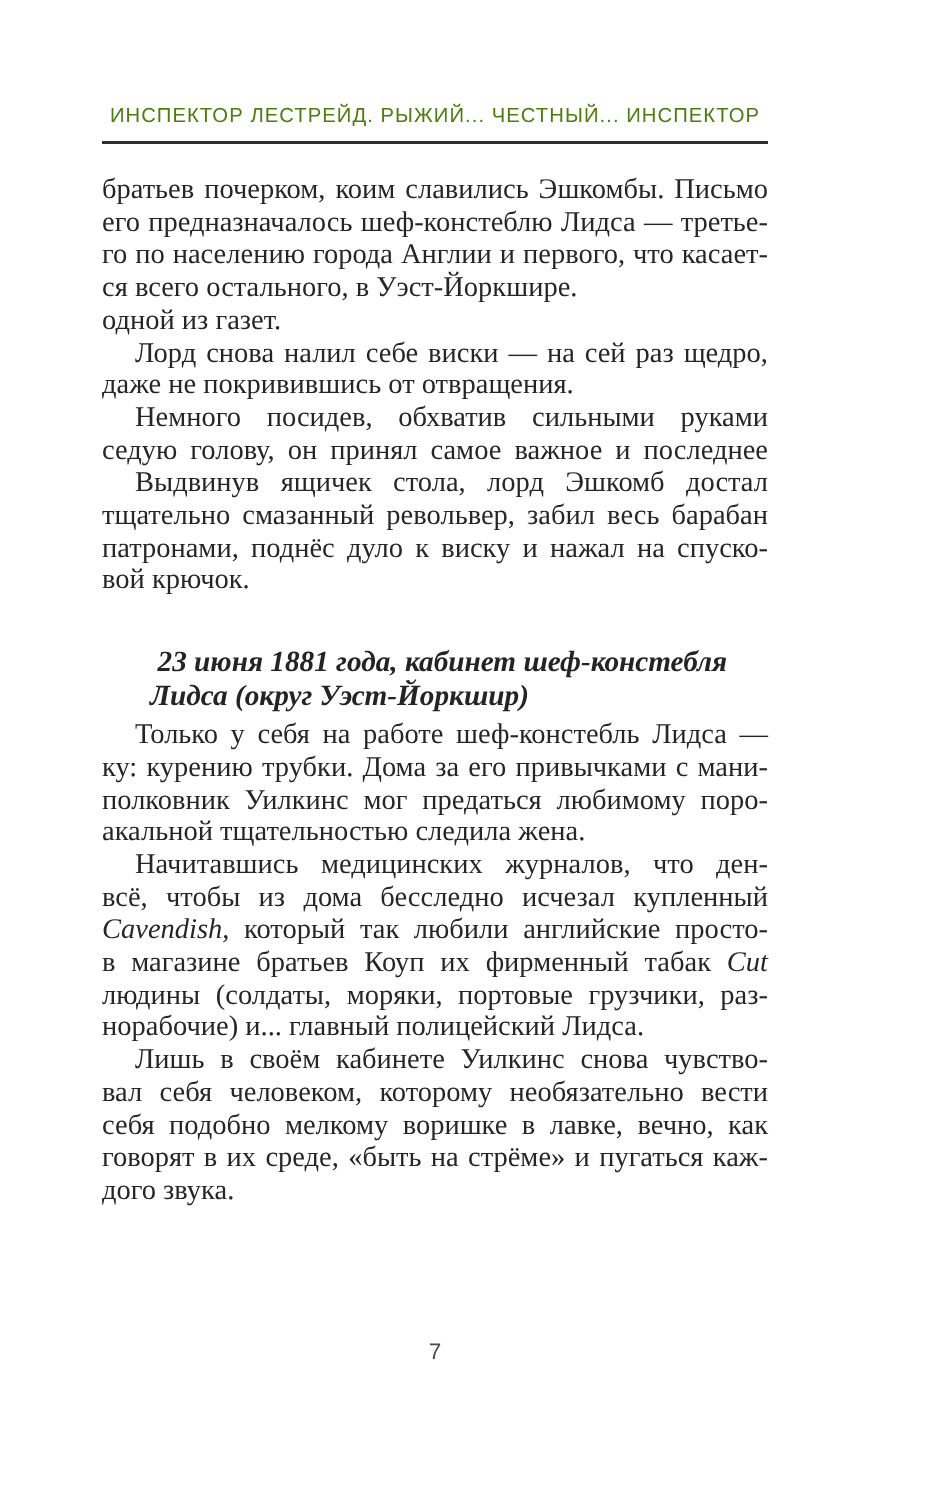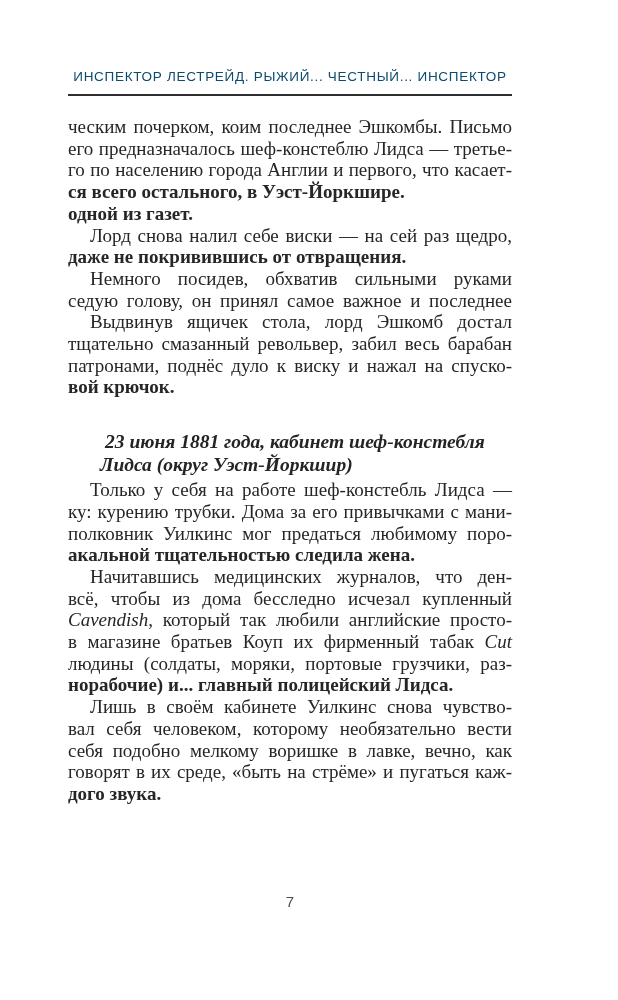--- a/index.html
+++ b/index.html
@@ -15,21 +15,21 @@
   .running-header {
     position: absolute;
     top: 68px;
     left: 68px;
     width: 444px;
     text-align: center;
     font-family: "Liberation Sans", sans-serif;
     font-size: 13.5px;
     line-height: 17px;
     letter-spacing: 0.7px;
-    color: #0c4a6e;
+    color: #4d7c0f;
   }
   .header-rule {
     position: absolute;
     top: 94px;
     left: 68px;
     width: 444px;
     height: 1.5px;
     background: #2e2e2e;
   }
   .text-column {
@@ -39,21 +39,21 @@
     width: 444px;
     font-size: 19px;
     line-height: 21.7px;
     color: #262626;
   }
   .para { margin: 0; }
   .line {
     text-align: justify;
     text-align-last: justify;
   }
-  .line.last { text-align-last: left; font-weight: bold; }
+  .line.last { text-align-last: left; }
   .line.indent { text-indent: 22px; }
   .section-heading {
     margin: 33px 0 3px 32px;
     font-style: italic;
     font-weight: bold;
     font-size: 19.5px;
     line-height: 22.5px;
     color: #242424;
   }
   .section-heading .line {
@@ -74,21 +74,21 @@
   }
 </style>
 </head>
 <body>
 
 <div class="page">
   <div class="running-header">ИНСПЕКТОР ЛЕСТРЕЙД. РЫЖИЙ... ЧЕСТНЫЙ... ИНСПЕКТОР</div>
   <div class="header-rule"></div>
   <div class="text-column">
       <div class="para">
-        <div class="line"><span>ческим почерком, коим последнее Эшкомбы. Письмо</span></div>
+        <div class="line"><span>братьев почерком, коим славились Эшкомбы. Письмо</span></div>
         <div class="line"><span>его предназначалось шеф-констеблю Лидса — третье-</span></div>
         <div class="line"><span>го по населению города Англии и первого, что касает-</span></div>
         <div class="line last"><span>ся всего остального, в Уэст-Йоркшире.</span></div>
       </div>
       <div class="para">
         <div class="line last"><span>одной из газет.</span></div>
       </div>
       <div class="para">
         <div class="line indent"><span>Лорд снова налил себе виски — на сей раз щедро,</span></div>
         <div class="line last"><span>даже не покривившись от отвращения.</span></div>

